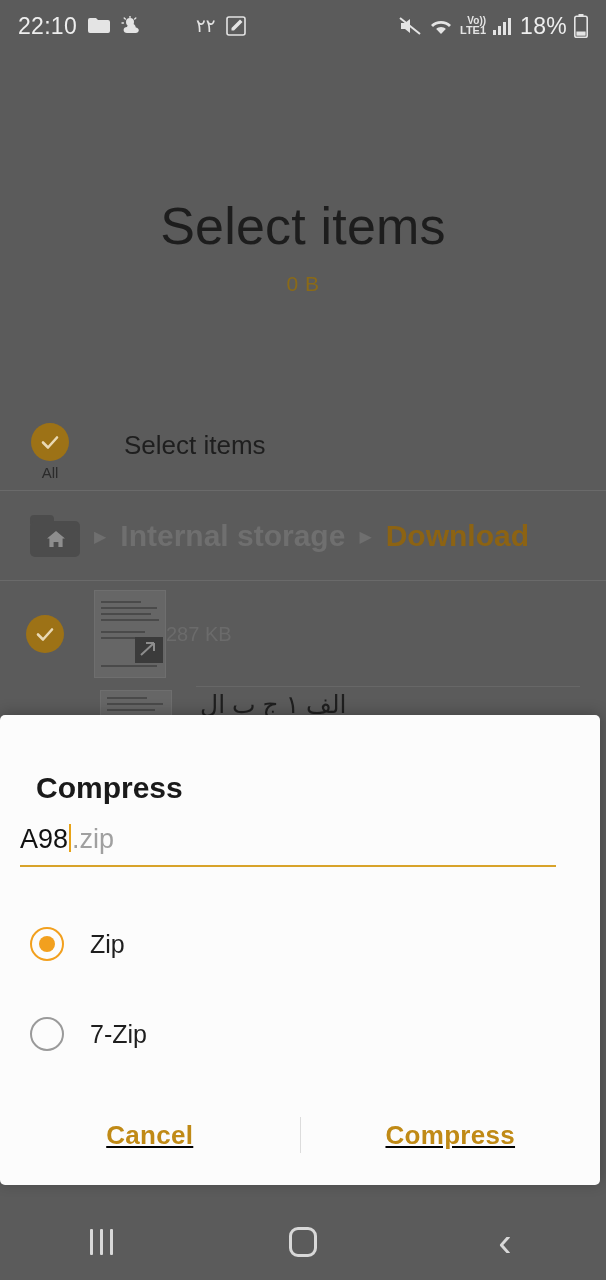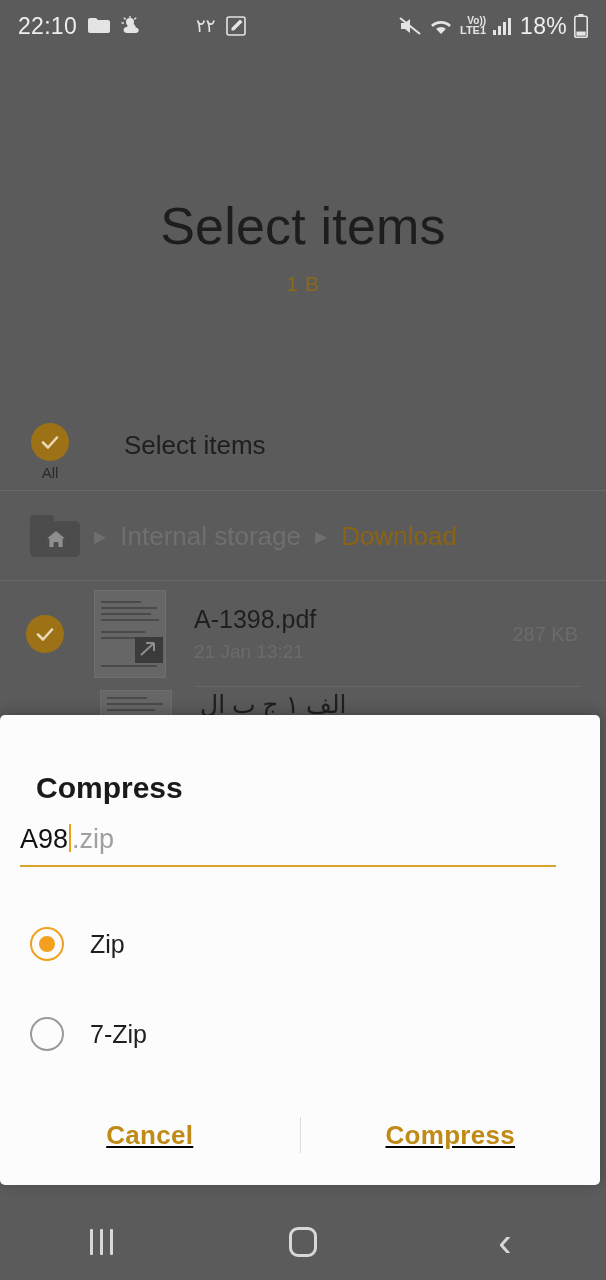--- a/index.html
+++ b/index.html
@@ -57,21 +57,21 @@
   }
   .crumb-folder {
     width:50px; height:42px; position:relative;
   }
   .crumb-folder .tab { position:absolute; left:0; top:0; width:24px; height:9px;
     background:#4c4c4c; border-radius:4px 4px 0 0; }
   .crumb-folder .body { position:absolute; left:0; top:6px; width:50px; height:36px;
     background:#4c4c4c; border-radius:5px; }
   .crumb-folder .home { position:absolute; left:16px; top:15px; }
   .crumb-sep { color:#6f6f6f; font-size:16px; }
-  .crumb-txt { font-size:26px; color:#6f6f6f; }
+  .crumb-txt { font-size:30px; color:#6f6f6f;font-weight:bold; }
   .crumb-txt.active { color:#8c6313; }
 
   
   .filerow {
     position:absolute; left:0; top:580px; width:606px; height:108px;
     display:flex; align-items:center; padding-left:26px;
   }
   .thumb {
     width:72px; height:88px; background:#666; border:1px solid #6e6e6e;
     margin-left:30px; position:relative; overflow:hidden;
@@ -189,21 +189,21 @@
             <rect x="4.5" y="0" width="5" height="2.2" fill="#e4e4e4"></rect>
             <rect x="0.8" y="2.2" width="12.4" height="21" rx="1.8" fill="none" stroke="#e4e4e4" stroke-width="1.6"></rect>
             <rect x="2.4" y="17.5" width="9.2" height="4.2" fill="#e4e4e4"></rect>
           </svg>
         </span>
       </div>
     </div>
 
     <div class="hero">
       <div class="hero-title">Select items</div>
-      <div class="hero-sub">1 B</div>
+      <div class="hero-sub">0 B</div>
     </div>
 
     <div class="selectbar">
       <div class="sel-wrap">
         <div class="check-circle">
           <svg width="22" height="22" viewBox="0 0 22 22">
               <path d="M4 11.5l5 5 9-10" fill="none" stroke="#e9d9b4" stroke-width="2.6" stroke-linecap="round" stroke-linejoin="round"></path>
             </svg>
         </div>
         <div class="sel-all-label">All</div>
@@ -242,24 +242,20 @@
         <i style="left:6px;top:28px;width:58px"></i>
         <i style="left:6px;top:40px;width:44px"></i>
         <i style="left:6px;top:46px;width:34px"></i>
         <i style="left:6px;top:74px;width:56px"></i>
         <div class="blk" style="position:absolute;left:40px;top:46px">
           <svg width="26" height="24" viewBox="0 0 26 24">
               <path d="M6 18L19 6M19 6h-8M19 6v8" stroke="#8d8d8d" stroke-width="2" fill="none"></path>
             </svg>
         </div>
       </div>
-      <div class="file-meta">
-        <div class="file-name">A-1398.pdf</div>
-        <div class="file-date">21 Jan 13:21</div>
-      </div>
       <div class="file-size">287 KB</div>
     </div>
     <div class="row-div"></div>
 
     <div class="filerow2">
       <div style="width:38px"></div>
       <div class="thumb2">
         <i style="left:6px;top:6px;width:40px;position:absolute;height:2px;background:#4a4a4a"></i>
         <i style="left:6px;top:12px;width:56px;position:absolute;height:2px;background:#4a4a4a"></i>
         <i style="left:6px;top:18px;width:48px;position:absolute;height:2px;background:#4a4a4a"></i>

